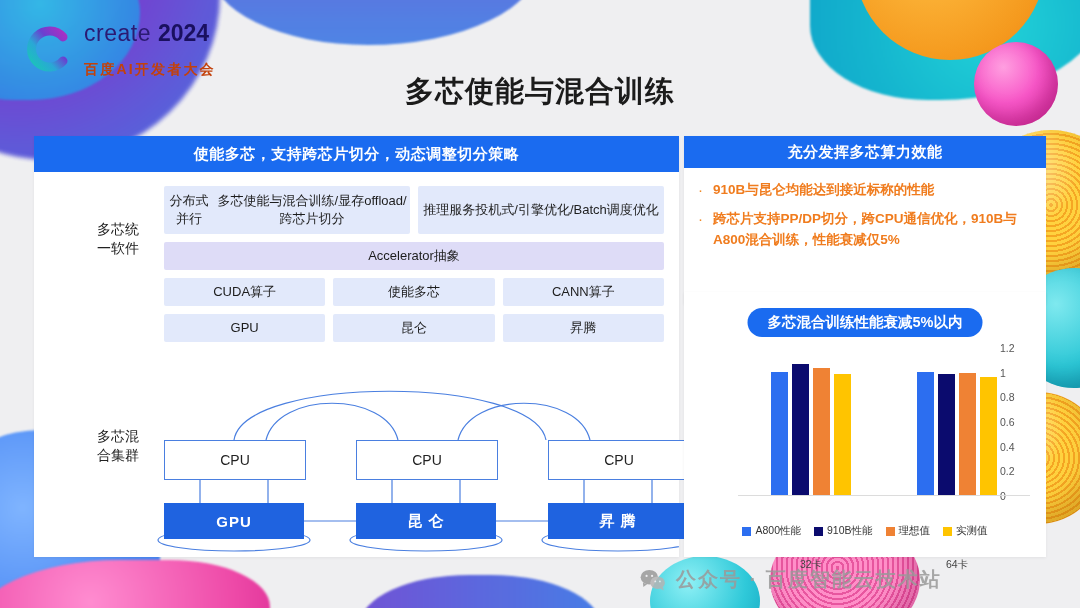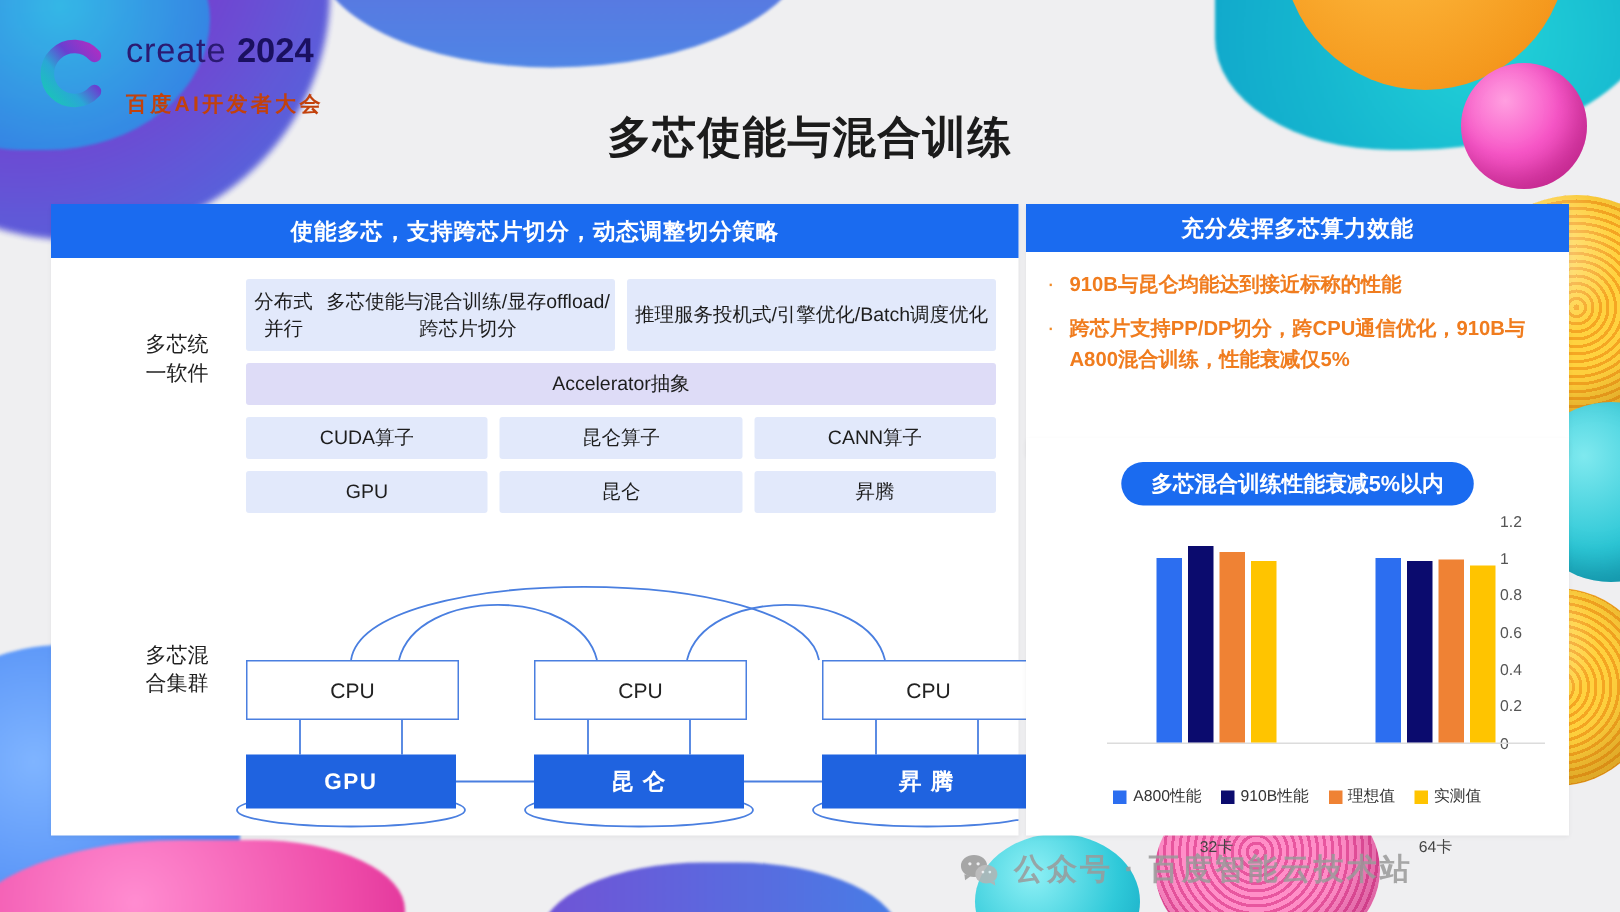--- a/index.html
+++ b/index.html
@@ -237,21 +237,21 @@
             <div>投机式/引擎优化/Batch调度优化</div>
           </div>
         </div>
 
         <div class="row">
           <div class="cell lav h42 f1">Accelerator抽象</div>
         </div>
 
         <div class="row">
           <div class="cell h42 f1">CUDA算子</div>
-          <div class="cell h42 f1">昆仑算子</div>
+          <div class="cell h42 f1">使能多芯</div>
           <div class="cell h42 f1">CANN算子</div>
         </div>
 
         <div class="row">
           <div class="cell h42 f1">GPU</div>
           <div class="cell h42 f1">昆仑</div>
           <div class="cell h42 f1">昇腾</div>
         </div>
       </div>
     </div>

